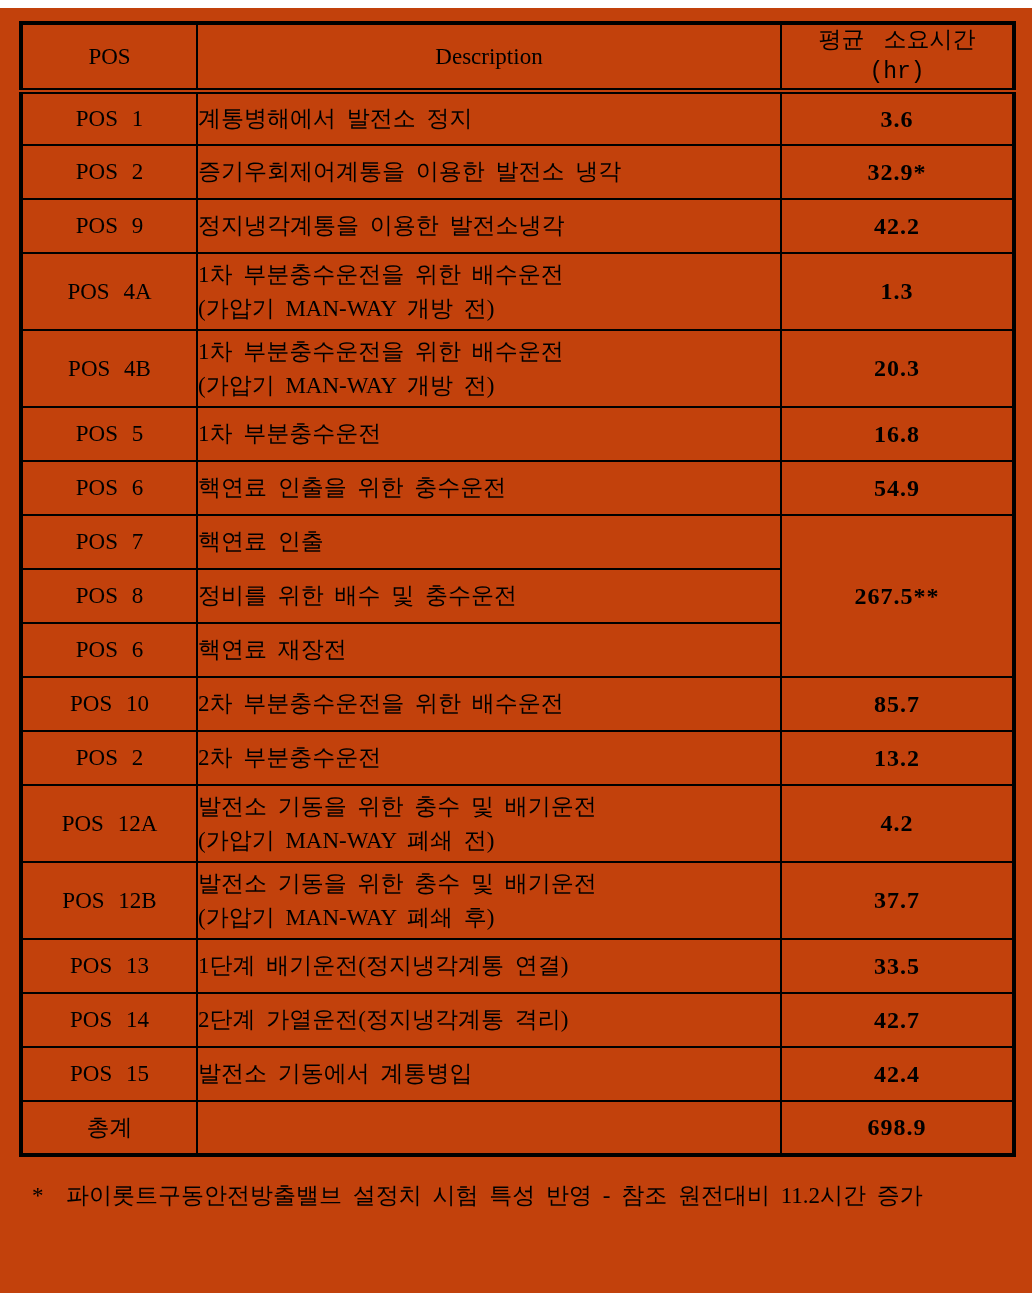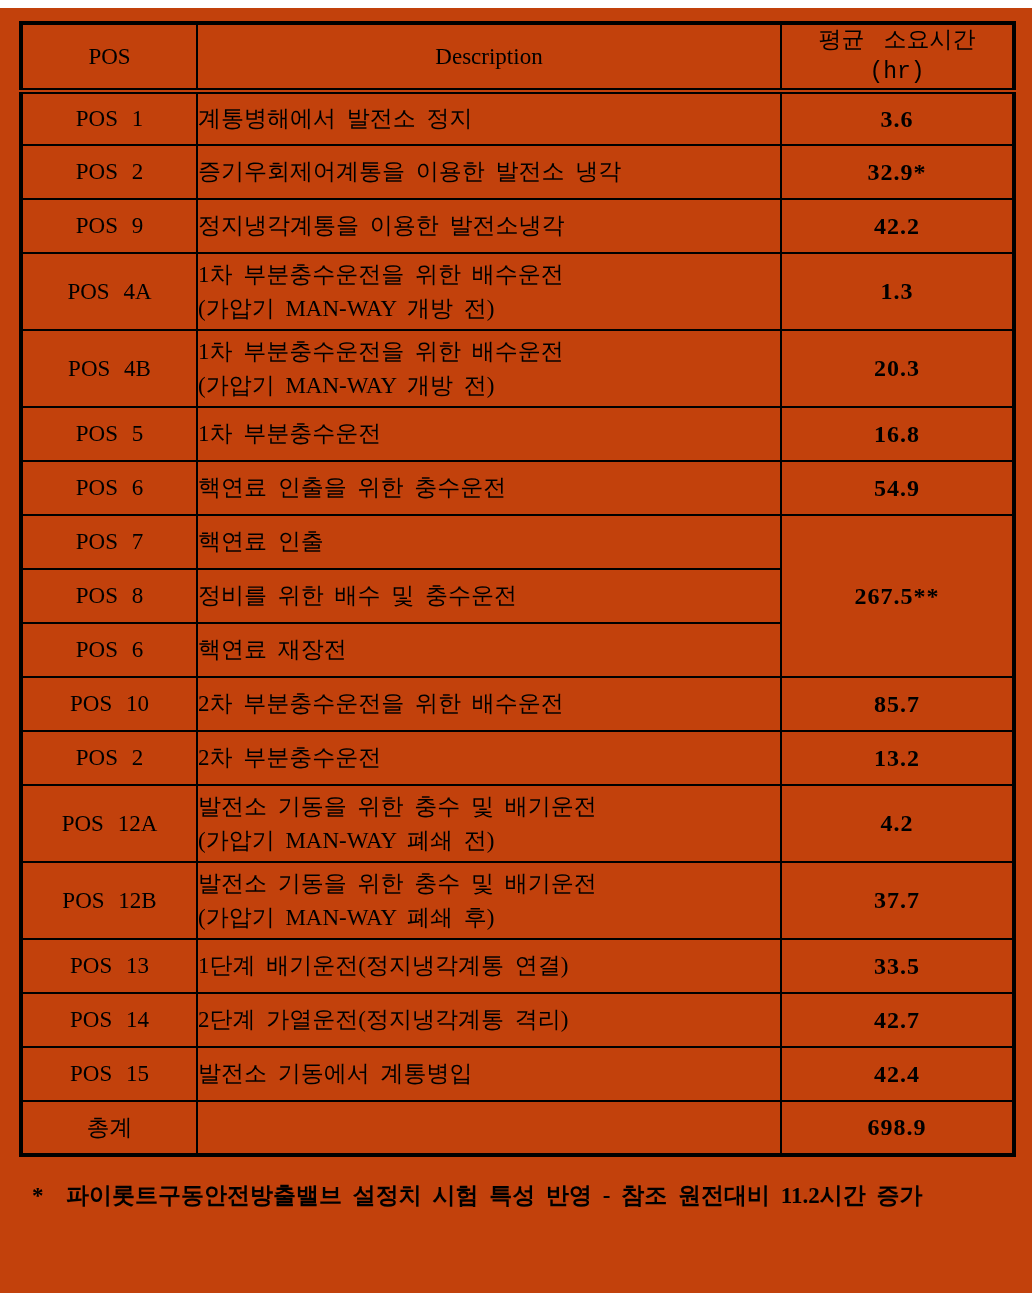--- a/index.html
+++ b/index.html
@@ -64,21 +64,20 @@
   }
   .footnotes {
     margin-top: 20px;
     padding-left: 13px;
     font-size: 23px;
     word-spacing: 5px;
   }
   .footnote {
     line-height: 38px;
     white-space: nowrap;
-    font-weight: bold;
   }
   .footnote-marker {
     display: inline-block;
     min-width: 34px;
     letter-spacing: 2px;
   }
 </style>
 </head>
 <body>
 

